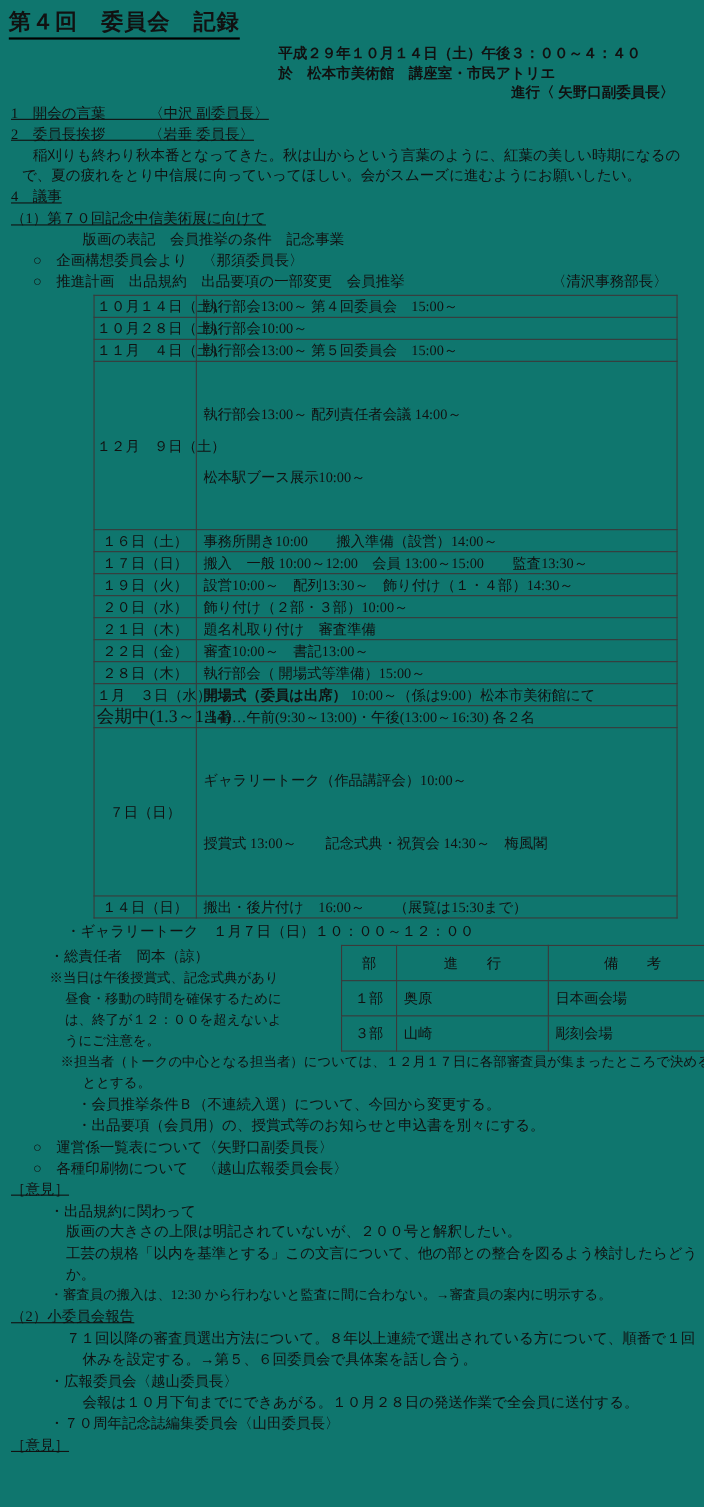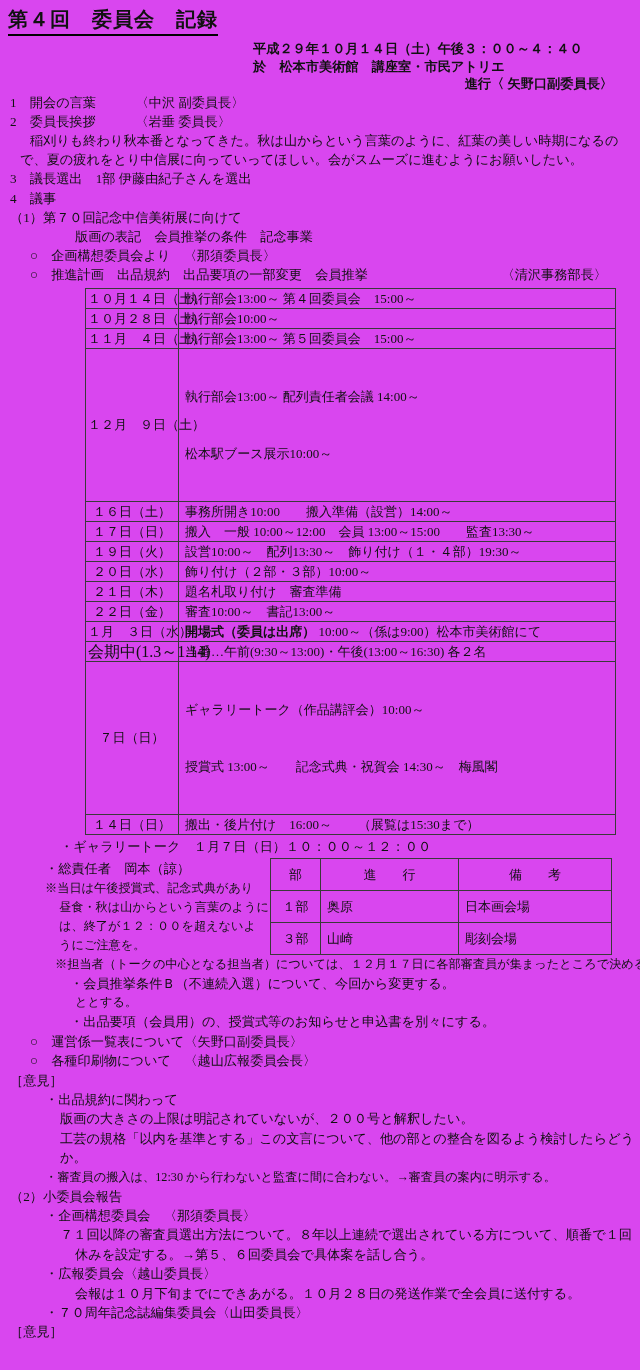--- a/index.html
+++ b/index.html
@@ -1,48 +1,48 @@
 <!DOCTYPE html>
 <html lang="ja"><head>
 <meta charset="utf-8">
 <style>
   html,body{margin:0;padding:0;background:#e8e8e8;}
   .page{
-    width:640px;height:1370px;margin:0 auto;background:#d946ef;color:#111;
+    width:640px;height:1370px;margin:0 auto;background:#0f766e;color:#111;
     font-family:"Liberation Serif","DejaVu Serif",serif;
     box-sizing:border-box;padding-top:6px;overflow:hidden;position:relative;
   }
   .title-row{margin:0 0 4px 8px;}
   .title{
     display:inline-block;font-size:20px;font-weight:bold;letter-spacing:1px;
     border-bottom:2px solid #000;padding-bottom:1px;
   }
   .ln{font-size:13.2px;line-height:19.4px;white-space:pre;}
   .meta{margin-left:253px;width:372px;}
   .meta .ln{line-height:17.5px;font-weight:bold;}
   .meta .right{text-align:right;padding-right:12px;}
   .intro .ln{line-height:19.2px;}
-  .i10{margin-left:10px;} .i20{margin-left:20px;} .i30{margin-left:30px;}
+  .i10{margin-left:10px;text-decoration:underline;} .i20{margin-left:20px;} .i30{margin-left:30px;}
   .i45{margin-left:45px;} .i55{margin-left:55px;} .i60{margin-left:60px;}
   .i70{margin-left:70px;} .i75{margin-left:75px;}
   .flexrow{display:flex;} .flexrow .spacer{flex:1;}
   .flexrow .chair{padding-right:33px;}
   .small{font-size:12.2px;line-height:19px;}
   .b{font-weight:bold;}
   table.sched{
     border-collapse:collapse;margin:3px 0 2px 85px;width:531px;table-layout:fixed;
   }
   table.sched td{
     border:1px solid #3a3a3a;font-size:13px;line-height:19px;
     padding:0 6px;vertical-align:middle;white-space:pre;
   }
   table.sched td.dc{text-align:center;padding:0 2px;}
   table.sched td.sm{font-size:16px;}
   col.c-date{width:93px;}
-  .galwrap{display:flex;margin-top:2px;}
+  .galwrap{display:flex;margin-top:2px;gap:40px;}
   .notes{width:222px;margin-left:45px;flex:none;}
   .notes .mgr{line-height:21px;}
   .notes .ni{margin-left:14px;}
   table.gal{border-collapse:collapse;margin-left:3px;width:342px;table-layout:fixed;flex:none;}
   table.gal td,table.gal th{
     border:1px solid #3a3a3a;font-size:13px;line-height:21px;font-weight:normal;
     padding:0 6px;white-space:pre;text-align:left;
   }
   table.gal th{text-align:center;}
   col.g-bu{width:50px;} col.g-shinko{width:138px;}
@@ -61,21 +61,20 @@
     <div class="ln">平成２９年１０月１４日（土）午後３：００～４：４０</div>
     <div class="ln">於　松本市美術館　講座室・市民アトリエ</div>
     <div class="ln right">進行〈 矢野口副委員長〉</div>
   </div>
 
   <div class="intro">
     <div class="ln i10">1　開会の言葉　　　〈中沢 副委員長〉</div>
     <div class="ln i10">2　委員長挨拶　　　〈岩垂 委員長〉</div>
     <div class="ln i30">稲刈りも終わり秋本番となってきた。秋は山からという言葉のように、紅葉の美しい時期になるの</div>
     <div class="ln i20">で、夏の疲れをとり中信展に向っていってほしい。会がスムーズに進むようにお願いしたい。</div>
-    <div class="ln i10">3　議長選出　1部 伊藤由紀子さんを選出</div>
     <div class="ln i10">4　議事</div>
     <div class="ln i10">（1）第７０回記念中信美術展に向けて</div>
     <div class="ln i75">版画の表記　会員推挙の条件　記念事業</div>
     <div class="ln i30">○　企画構想委員会より　〈那須委員長〉</div>
     <div class="ln i30 flexrow">
       <span>○　推進計画　出品規約　出品要項の一部変更　会員推挙</span>
       <span class="spacer"></span>
       <span class="chair">〈清沢事務部長〉</span>
     </div>
   </div>
@@ -108,33 +107,37 @@
       <tr>
         <td class="dc">１６日（土）</td>
         <td>事務所開き10:00　　搬入準備（設営）14:00～</td>
       </tr>
       <tr>
         <td class="dc">１７日（日）</td>
         <td>搬入　一般 10:00～12:00　会員 13:00～15:00　　監査13:30～</td>
       </tr>
       <tr>
         <td class="dc">１９日（火）</td>
-        <td>設営10:00～　配列13:30～　飾り付け（１・４部）19:30～</td>
+        <td>設営10:00～　配列13:30～　飾り付け（１・４部）14:30～</td>
       </tr>
       <tr>
         <td class="dc">２０日（水）</td>
         <td>飾り付け（２部・３部）10:00～</td>
       </tr>
       <tr>
         <td class="dc">２１日（木）</td>
         <td>題名札取り付け　審査準備</td>
       </tr>
       <tr>
         <td class="dc">２２日（金）</td>
         <td>審査10:00～　書記13:00～</td>
+      </tr>
+      <tr>
+        <td class="dc">２８日（木）</td>
+        <td>執行部会（ 開場式等準備）15:00～</td>
       </tr>
       <tr>
         <td class="dc">１月　３日（水）</td>
         <td><span class="b">開場式（委員は出席）</span><span> 10:00～（係は9:00）松本市美術館にて</span></td>
       </tr>
       <tr>
         <td class="dc sm">会期中(1.3～1.14)</td>
         <td>当番…午前(9:30～13:00)・午後(13:00～16:30) 各２名</td>
       </tr>
       <tr>
@@ -150,21 +153,21 @@
       </tr>
     </tbody>
   </table>
 
   <div class="ln i60">・ギャラリートーク　１月７日（日）１０：００～１２：００</div>
 
   <div class="galwrap">
     <div class="notes">
       <div class="ln mgr">・総責任者　岡本（諒）</div>
       <div class="ln small">※当日は午後授賞式、記念式典があり</div>
-      <div class="ln small ni">昼食・秋は山からという言葉のように</div>
+      <div class="ln small ni">昼食・移動の時間を確保するために</div>
       <div class="ln small ni">は、終了が１２：００を超えないよ</div>
       <div class="ln small ni">うにご注意を。</div>
     </div>
     <table class="gal">
       <colgroup>
           <col class="g-bu">
           <col class="g-shinko">
           <col>
         </colgroup>
       <tbody>
@@ -181,34 +184,33 @@
         <tr>
           <td class="bu">３部</td>
           <td>山崎</td>
           <td>彫刻会場</td>
         </tr>
       </tbody>
     </table>
   </div>
 
   <div class="ln small i55">※担当者（トークの中心となる担当者）については、１２月１７日に各部審査員が集まったところで決めるこ</div>
+  <div class="ln small i75">ととする。</div>
+
   <div class="ln i70">・会員推挙条件Ｂ（不連続入選）について、今回から変更する。</div>
-
-  <div class="ln small i75">ととする。</div>
   <div class="ln i70">・出品要項（会員用）の、授賞式等のお知らせと申込書を別々にする。</div>
   <div class="ln i30">○　運営係一覧表について〈矢野口副委員長〉</div>
   <div class="ln i30">○　各種印刷物について　〈越山広報委員会長〉</div>
   <div class="ln i10">［意見］</div>
   <div class="ln i45">・出品規約に関わって</div>
   <div class="ln i60">版画の大きさの上限は明記されていないが、２００号と解釈したい。</div>
   <div class="ln i60">工芸の規格「以内を基準とする」この文言について、他の部との整合を図るよう検討したらどう</div>
   <div class="ln i60">か。</div>
   <div class="ln small i45">・審査員の搬入は、12:30 から行わないと監査に間に合わない。→審査員の案内に明示する。</div>
   <div class="ln i10">（2）小委員会報告</div>
-  <div class="ln i45">・企画構想委員会　〈那須委員長〉</div>
   <div class="ln i60">７１回以降の審査員選出方法について。８年以上連続で選出されている方について、順番で１回</div>
   <div class="ln i75">休みを設定する。→第５、６回委員会で具体案を話し合う。</div>
   <div class="ln i45">・広報委員会〈越山委員長〉</div>
   <div class="ln i75">会報は１０月下旬までにできあがる。１０月２８日の発送作業で全会員に送付する。</div>
   <div class="ln i45">・７０周年記念誌編集委員会〈山田委員長〉</div>
   <div class="ln i10">［意見］</div>
 
 </div>
 
 </body></html>

